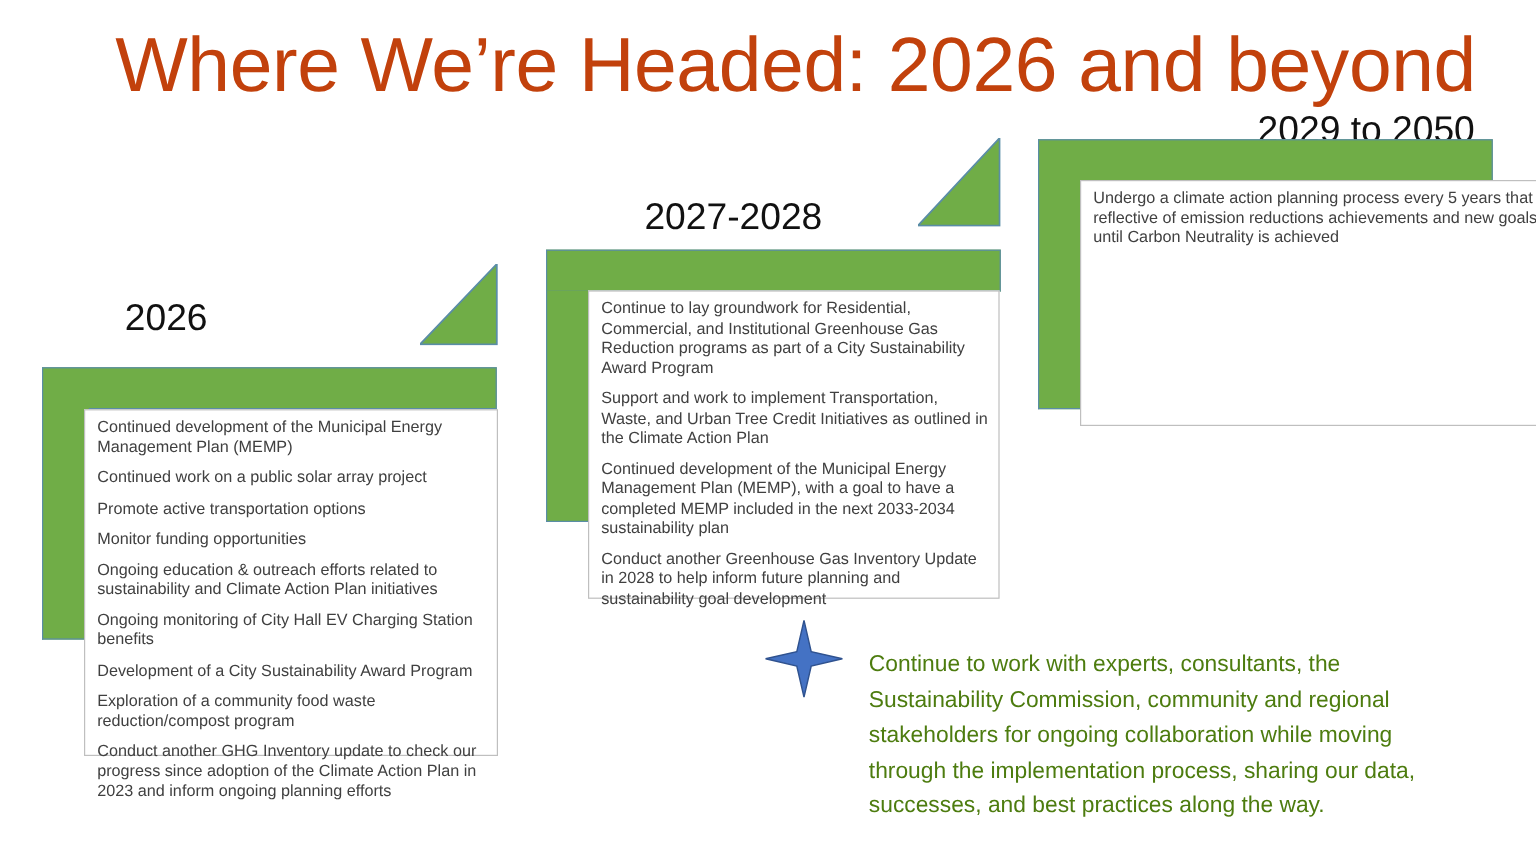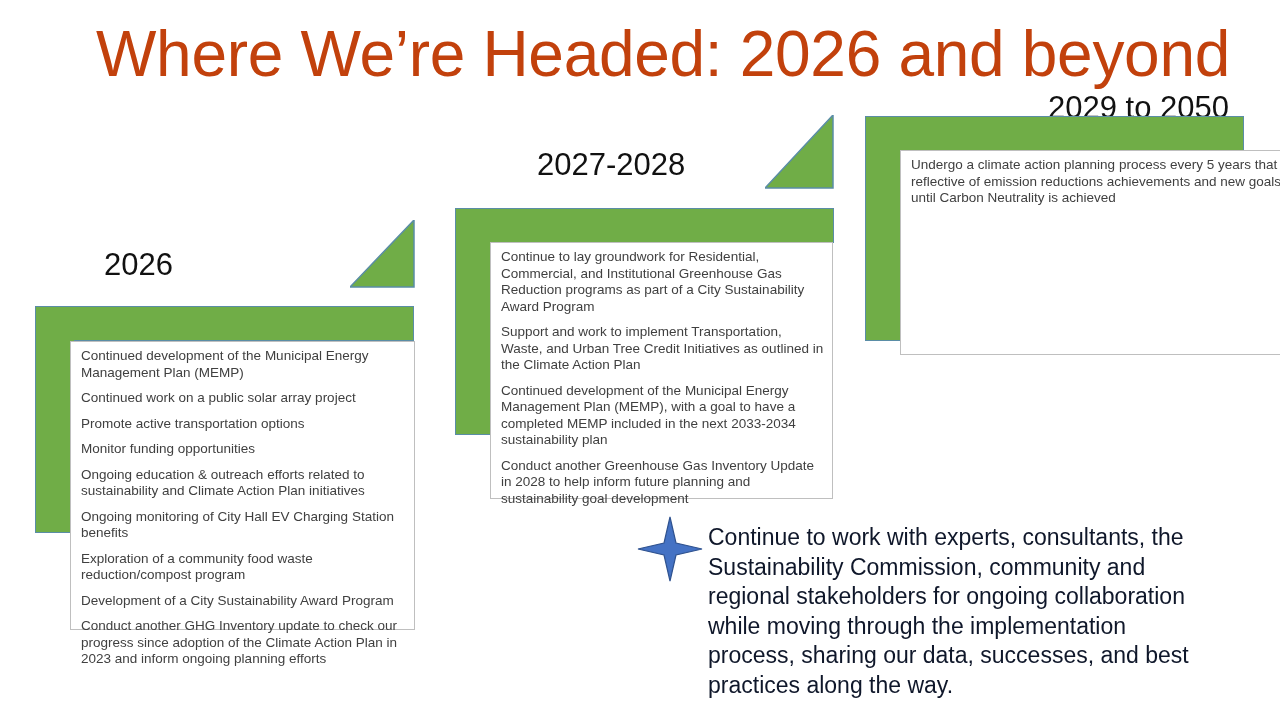--- a/index.html
+++ b/index.html
@@ -40,21 +40,21 @@
   .year-heading {
     position: absolute;
     font-size: 31px;
     line-height: 38px;
     color: #111111;
     font-family: "Liberation Sans", sans-serif;
     font-weight: normal;
     white-space: nowrap;
   }
   #year-2026 { left: 104px; top: 246px; }
-  #year-2027 { left: 537px; top: 146px; }
+  #year-2027 { left: 537px; top: 162px; }
   #year-2029 { left: 1004px; top: 89px; margin-left: 44px; }
 
   
   .green-bar-top {
     position: absolute;
     background: #70AD47;
     border: 1px solid #5A8DA6;
     box-sizing: border-box;
   }
   .green-bar-left {
@@ -92,25 +92,25 @@
   #box-2029 { left: 900px; top: 150px; width: 408px; height: 205px; }
 
   
   .closing-note {
     position: absolute;
     left: 708px;
     top: 523px;
     width: 490px;
   }
   .closing-note p {
-    margin: 0;
+    margin: 16px;
     font-family: "Liberation Sans", sans-serif;
-    font-size: 23px;
+    font-size: 19px;
     line-height: 29.5px;
-    color: #0f172a;
+    color: #4d7c0f;
     font-weight: normal;
   }
   .star-icon {
     position: absolute;
     left: 634px;
     top: 513px;
     width: 72px;
     height: 72px;
   }
   .star-icon svg { display: block; }
@@ -160,22 +160,22 @@
   <div class="green-bar-top" style="left:35px; top:306px; width:379px; height:35px;"></div>
   <div class="green-bar-left" style="left:35px; top:340px; width:40px; height:193px;"></div>
 
   <div class="bullet-box" id="box-2026">
     <p>Continued development of the Municipal Energy Management Plan (MEMP)</p>
     <p>Continued work on a public solar array project</p>
     <p>Promote active transportation options</p>
     <p>Monitor funding opportunities</p>
     <p>Ongoing education &amp; outreach efforts related to sustainability and Climate Action Plan initiatives</p>
     <p>Ongoing monitoring of City Hall EV Charging Station benefits</p>
+    <p>Development of a City Sustainability Award Program</p>
     <p>Exploration of a community food waste reduction/compost program</p>
-    <p>Development of a City Sustainability Award Program</p>
     <p>Conduct another GHG Inventory update to check our progress since adoption of the Climate Action Plan in 2023 and inform ongoing planning efforts</p>
   </div>
 
   <div class="star-icon">
     <svg width="72" height="72" viewBox="0 0 72 72">
       <polygon points="36,4 42,30 68,36 42,42 36,68 30,42 4,36 30,30" fill="#4472C4" stroke="#2F528F" stroke-width="1.2"></polygon>
     </svg>
   </div>
 
   <div class="closing-note">

